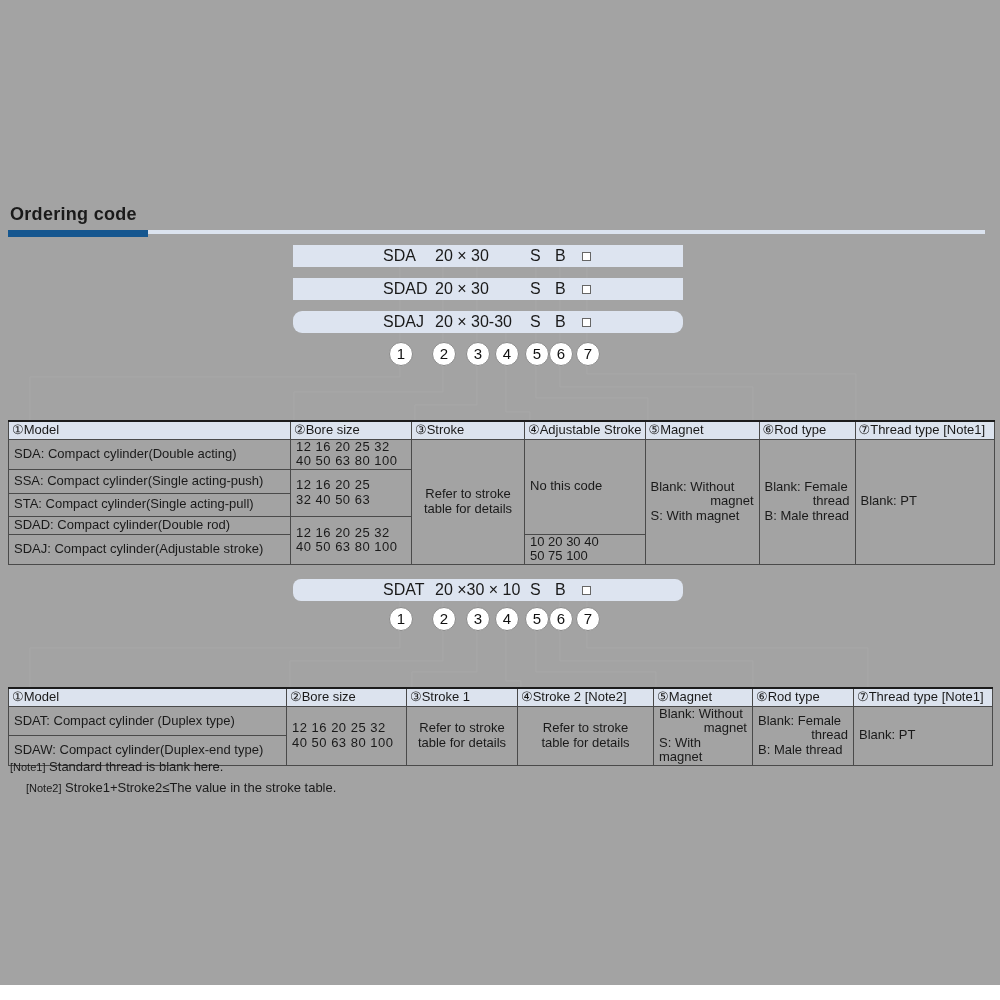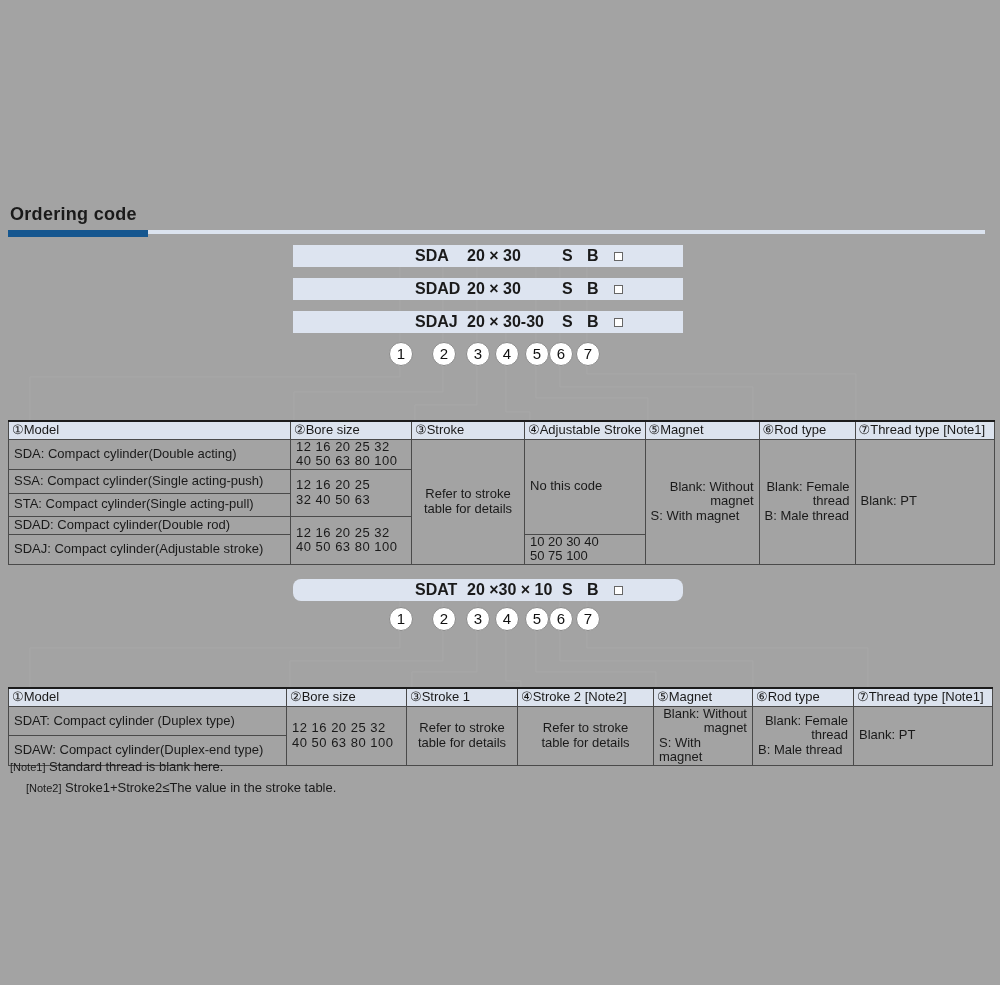--- a/index.html
+++ b/index.html
@@ -12,32 +12,32 @@
     position:absolute; left:10px; top:204px;
     font-size:18px; font-weight:bold; letter-spacing:.3px;
   }
   .rule-dark  { position:absolute; left:8px;  top:230px; width:140px; height:7px; background:#15568f; }
   .rule-light { position:absolute; left:148px; top:230px; width:837px; height:4px; background:#dbe3ef; }
 
   
   .code-bar {
     position:absolute; left:293px; width:390px; height:22px; background:#dde4f0;
   }
-  .code-bar span { position:absolute; top:2px; font-weight:bold; font-size:16px; white-space:pre;margin-left:32px; }
+  .code-bar span { position:absolute; top:2px; font-weight:normal; font-size:16px; white-space:pre; }
   .code-bar .cb-model  { left:90px; }
   .code-bar .cb-size   { left:142px; }
   .code-bar .cb-magnet { left:237px; }
   .code-bar .cb-rod    { left:262px; }
   .code-bar .cb-box {
     position:absolute; left:289px; top:7px; width:7px; height:7px;
     border:1px solid #666; background:#fff;
   }
   #bar-sda  { top:245px; }
   #bar-sdad { top:278px; }
-  #bar-sdaj { top:311px; }
+  #bar-sdaj { top:311px;border-radius:9px; }
   #bar-sdat { top:579px;border-radius:8px; }
 
   
   .circle {
     position:absolute; width:22px; height:22px; border:1px solid #8a8a8a; border-radius:50%;
     background:#fff; text-align:center; line-height:22px; font-size:15px; color:#111;
   }
 
   
   .wires { position:absolute; left:0; top:0; pointer-events:none; }
@@ -55,21 +55,21 @@
   table.spec th {
     background:#dce3ee; text-align:left; font-weight:normal; padding:0 3px;
     white-space:nowrap;
   }
   th.small { font-size:11.5px; }
   td.pre   { white-space:pre-line; }
   td.center{ text-align:center; }
   td.nums  { padding-left:6px; letter-spacing:.5px; }
   #table1  { left:8px; top:420px; }
   #table2  { left:8px; top:687px; }
-  .mline1 { text-align:right; }
+  .mline1 { text-align:left; }
   .mline2 { text-align:right; }
   .mline3 { text-align:left; }
   td.tight { padding:0 3px; font-size:12.5px; }
 
   
   .note { position:absolute; left:10px; font-size:13px; }
   .note .note-tag { font-size:11px; }
   #note1 { top:759px; }
   #note2 { top:780px;padding-left:16px; }
 

